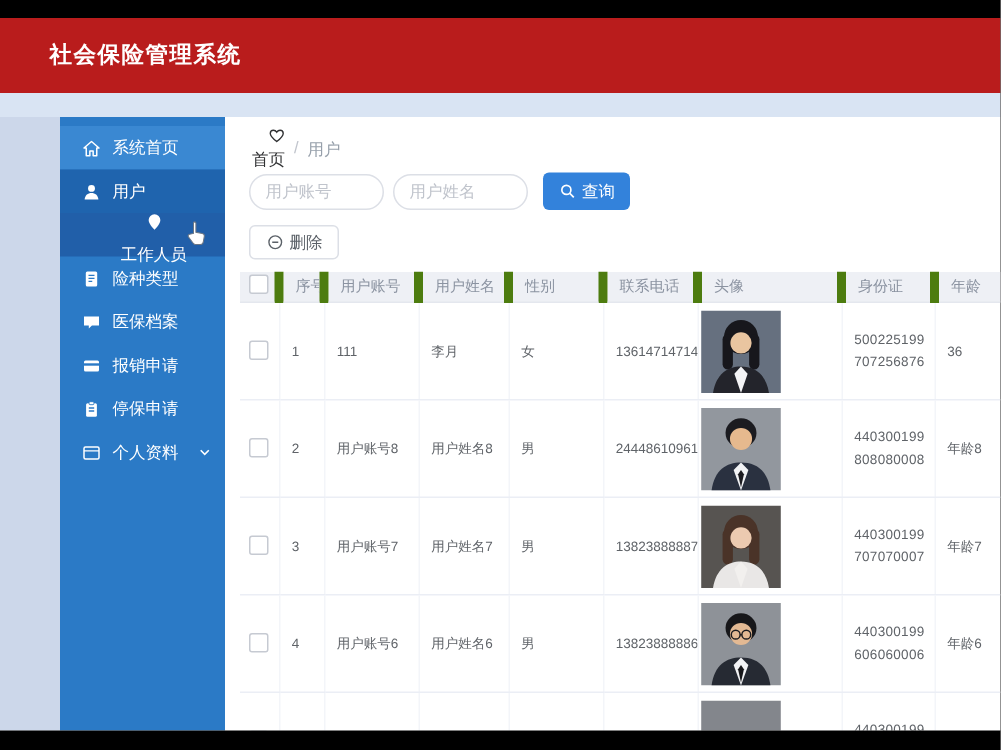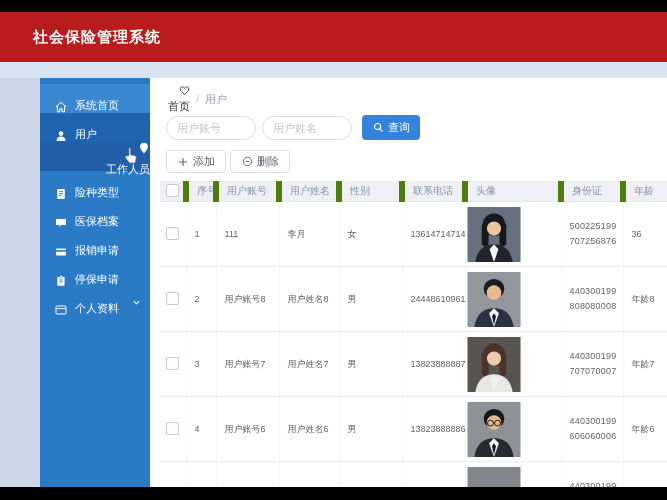--- a/index.html
+++ b/index.html
@@ -9,21 +9,21 @@
   .letterbox.top{top:0;height:12px;}
   .letterbox.bottom{top:487px;height:13px;}
 
   .app-header{position:absolute;top:12px;left:0;width:667px;height:50px;background:#b91c1c;}
   .app-title{line-height:50px;padding-left:33px;color:#fff;font-size:15px;font-weight:bold;letter-spacing:1px;}
   .top-strip{position:absolute;top:62px;left:0;width:667px;height:16px;background:#d9e4f3;}
 
   .main{position:absolute;top:78px;left:0;width:667px;height:409px;display:flex;}
   .left-margin{width:40px;background:#ccd7ea;}
   .sidebar{width:110px;background:#2b7ac6;padding-top:6px;box-sizing:border-box;}
-  .menu-item{height:29px;display:flex;align-items:flex-end;padding-left:15px;gap:8px;
+  .menu-item{height:29px;display:flex;align-items:center;padding-left:15px;gap:8px;
     color:#fff;font-size:11px;position:relative;cursor:pointer;}
   .menu-item.normal-light{background:#3a88d2;}
   .menu-item.active{background:#1f64ae;}
   .menu-item.hover{background:#215fa9;flex-direction:column;}
   .mi-icon{width:12px;height:12px;display:inline-flex;align-items:center;justify-content:center;flex:0 0 12px;}
   .mi-caret{position:absolute;right:9px;top:10px;width:9px;height:9px;}
 
   .content{flex:1;background:#fff;position:relative;overflow:hidden;}
   .breadcrumb{position:absolute;top:6px;left:18px;display:flex;align-items:center;gap:4px;font-size:11px;}
   .bc-home{color:#303133;display:flex;align-items:flex-end;gap:3px;cursor:pointer;flex-direction:column;}
@@ -186,28 +186,20 @@
               <svg viewBox="0 0 12 12" width="11" height="11">
                 <circle cx="5" cy="5" r="3.3" fill="none" stroke="#fff" stroke-width="1.2"></circle>
                 <path d="M7.5 7.5 10.4 10.4" stroke="#fff" stroke-width="1.2"></path>
               </svg>
             </span>
           <span>查询</span>
         </button>
       </div>
 
       <div class="toolbar">
-        <button class="btn-plain">
-          <span class="mi-icon" id="add-icon">
-              <svg viewBox="0 0 10 10" width="10" height="10">
-                <path d="M5 1v8M1 5h8" stroke="#5b6168" stroke-width="1.1"></path>
-              </svg>
-            </span>
-          <span>添加</span>
-        </button>
         <button class="btn-plain">
           <span class="mi-icon" id="del-icon">
               <svg viewBox="0 0 12 12" width="11" height="11">
                 <circle cx="6" cy="6" r="4.6" fill="none" stroke="#5b6168" stroke-width="1"></circle>
                 <path d="M3.8 6h4.4" stroke="#5b6168" stroke-width="1"></path>
               </svg>
             </span>
           <span>删除</span>
         </button>
       </div>

